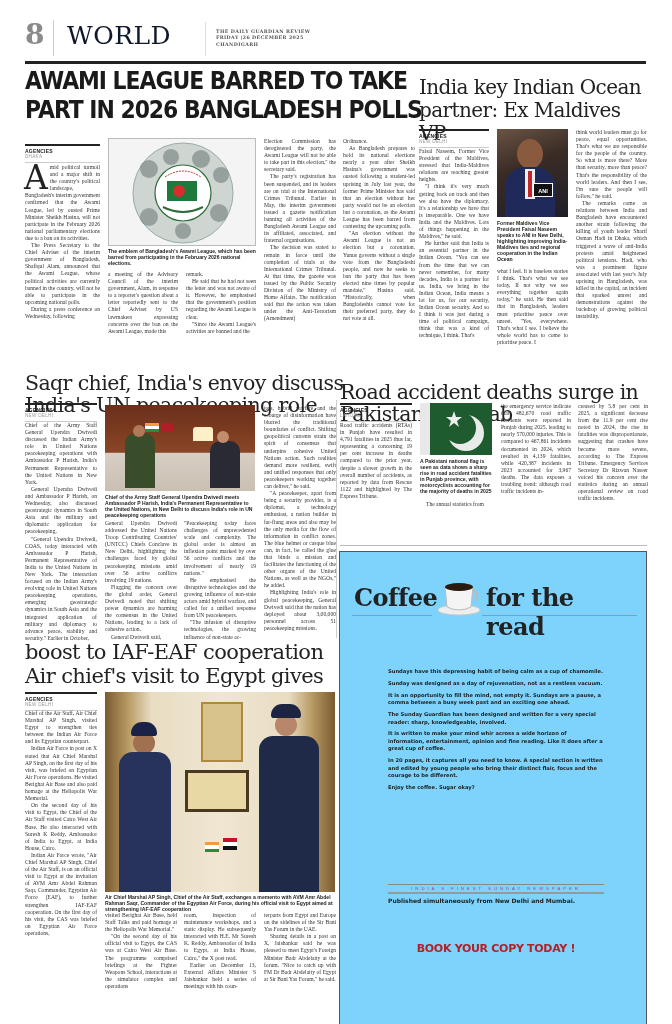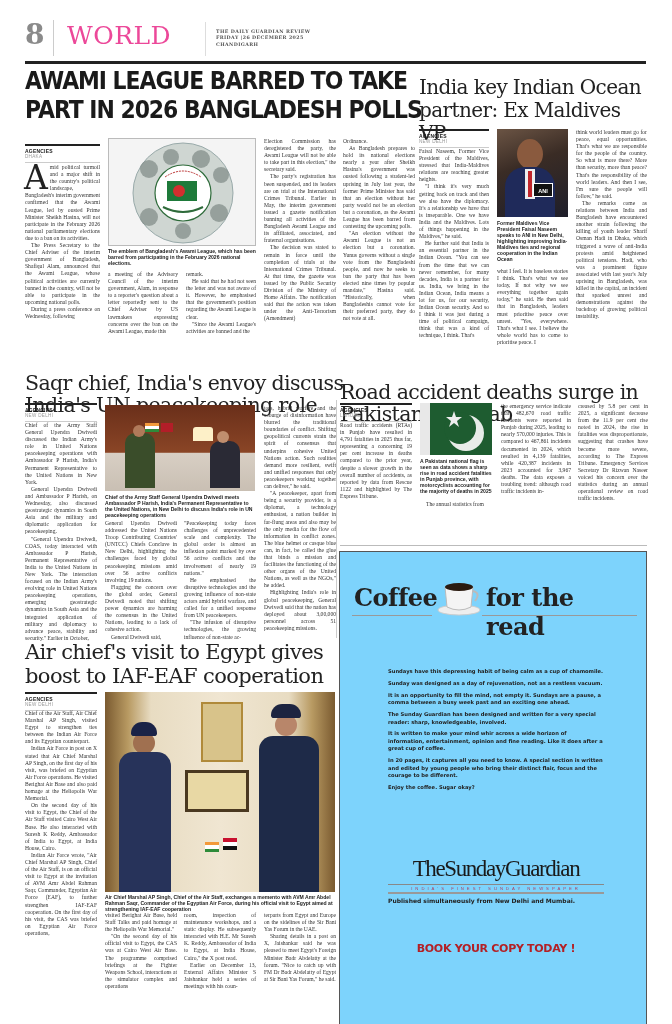--- a/index.html
+++ b/index.html
@@ -15,21 +15,21 @@
 .byline .loc{font-family:"Liberation Sans",sans-serif;font-size:4.6px;color:#999;letter-spacing:.3px;border-bottom:1px solid #ccc;padding-bottom:3px;}
 .hed-serif{font-family:"DejaVu Serif",serif;font-weight:normal;color:#222;letter-spacing:-.6px;}
 .photo{overflow:hidden;}
 </style>
 </head>
 <body>
 
 <div class="abs" style="left:25px;top:18px;width:287px;height:42px;">
   <div class="abs" style="left:0;top:0;font-family:'DejaVu Serif',serif;font-weight:bold;font-size:28px;color:#8a8a8a;line-height:34px;">8</div>
   <div class="abs" style="left:28px;top:2px;width:1px;height:36px;background:#ccc;"></div>
-  <div class="abs" style="left:42px;top:2px;font-family:'DejaVu Serif',serif;font-size:25px;color:#ec4899;line-height:32px;letter-spacing:.5px;">WORLD</div>
+  <div class="abs" style="left:42px;top:2px;font-family:'DejaVu Serif',serif;font-size:25px;color:#0f172a;line-height:32px;letter-spacing:.5px;">WORLD</div>
   <div class="abs" style="left:180px;top:4px;width:1px;height:34px;background:#ddd;"></div>
 </div>
 <div class="abs" style="left:216px;top:29px;font-family:'DejaVu Serif',serif;font-size:4.7px;line-height:6.4px;font-weight:bold;color:#555;letter-spacing:.4px;">
   <div>THE DAILY GUARDIAN REVIEW</div>
   <div>FRIDAY |26 DECEMBER 2025</div>
   <div>CHANDIGARH</div>
 </div>
 <div class="abs" style="left:25px;top:61px;width:621px;height:3px;background:#222;"></div>
 
 <div class="abs" style="left:25px;top:66px;width:396px;height:300px;">
@@ -191,22 +191,22 @@
   <div class="abs txt" style="left:238px;top:33px;width:70px;">
     <p class="noi">creased by 5.8 per cent in 2025, a significant decrease from the 11.9 per cent rise noted in 2024, the rise in fatalities was disproportionate, suggesting that crashes have become more severe, according to The Express Tribune. Emergency Services Secretary Dr Rizwan Naseer voiced his concern over the statistics during an annual operational review on road traffic incidents.</p>
   </div>
   <div class="abs" style="left:0;top:175px;width:307px;height:1px;background:#bbb;"></div>
 </div>
 
 <div class="abs" style="left:336px;top:400px;width:1px;height:238px;background:#ccc;"></div>
 
 <div class="abs" style="left:25px;top:640px;width:310px;height:384px;">
   <div class="abs hed-serif" style="left:0;top:0;width:320px;font-size:21px;line-height:24px;white-space:nowrap;">
+    <div>boost to IAF-EAF cooperation</div>
     <div>Air chief's visit to Egypt gives</div>
-    <div>boost to IAF-EAF cooperation</div>
   </div>
   <div class="abs byline" style="left:0;top:52px;width:72px;">
     <div class="ag">AGENCIES</div>
     <div class="loc">NEW DELHI</div>
   </div>
   <div class="abs txt" style="left:0;top:70px;width:72px;">
     <p class="noi">Chief of the Air Staff, Air Chief Marshal AP Singh, visited Egypt to strengthen ties between the Indian Air Force and its Egyptian counterpart.</p>
     <p>Indian Air Force in post on X stated that Air Chief Marshal AP Singh, on the first day of his visit, was briefed on Egyptian Air Force operations. He visited Berighat Air Base and also paid homage at the Heliopolis War Memorial.</p>
     <p>On the second day of his visit to Egypt, the Chief of the Air Staff visited Cairo West Air Base. He also interacted with Suresh K Reddy, Ambassador of India to Egypt, at India House, Cairo.</p>
     <p>Indian Air Force wrote, "Air Chief Marshal AP Singh, Chief of the Air Staff, is on an official visit to Egypt at the invitation of AVM Amr Abdel Rahman Saqr, Commander, Egyptian Air Force (EAF), to further strengthen IAF-EAF cooperation. On the first day of his visit, the CAS was briefed on Egyptian Air Force operations,</p>
@@ -257,20 +257,19 @@
   <div class="abs" style="left:48px;top:116px;width:216px;font-family:'DejaVu Sans',sans-serif;font-size:5.2px;line-height:7.4px;font-weight:bold;color:#222;">
     <p style="margin-bottom:4.5px;">Sundays have this depressing habit of being calm as a cup of chamomile.</p>
     <p style="margin-bottom:4.5px;">Sunday was designed as a day of rejuvenation, not as a restless vacuum.</p>
     <p style="margin-bottom:4.5px;">It is an opportunity to fill the mind, not empty it. Sundays are a pause, a comma between a busy week past and an exciting one ahead.</p>
     <p style="margin-bottom:4.5px;">The Sunday Guardian has been designed and written for a very special reader: sharp, knowledgeable, involved.</p>
     <p style="margin-bottom:4.5px;">It is written to make your mind whir across a wide horizon of information, entertainment, opinion and fine reading. Like it does after a great cup of coffee.</p>
     <p style="margin-bottom:4.5px;">In 20 pages, it captures all you need to know. A special section is written and edited by young people who bring their distinct flair, focus and the courage to be different.</p>
     <p>Enjoy the coffee. Sugar okay?</p>
   </div>
 
-  <div class="abs" style="left:48px;top:304px;width:216px;font-family:'Liberation Serif',serif;font-size:23px;color:#1a1a1a;letter-spacing:-1.4px;white-space:nowrap;text-align:center;">TheSundayGuardian</div>
   <div class="abs" style="left:48px;top:332px;width:216px;height:1px;background:#888;"></div>
   <div class="abs" style="left:48px;top:334px;width:216px;text-align:center;font-family:'Liberation Sans',sans-serif;font-size:4.2px;letter-spacing:3px;color:#a46;">INDIA'S FINEST SUNDAY NEWSPAPER</div>
   <div class="abs" style="left:48px;top:340px;width:216px;height:1.5px;background:#999;"></div>
   <div class="abs" style="left:48px;top:345px;width:216px;font-family:'DejaVu Sans',sans-serif;font-size:6px;font-weight:bold;color:#222;white-space:nowrap;">Published simultaneously from New Delhi and Mumbai.</div>
 
   <div class="abs" style="left:48px;top:390px;width:216px;text-align:center;font-family:'DejaVu Sans',sans-serif;font-size:11px;font-weight:bold;color:#b32025;letter-spacing:-.3px;white-space:nowrap;">BOOK YOUR COPY TODAY !</div>
 </div>
 
 </body></html>

